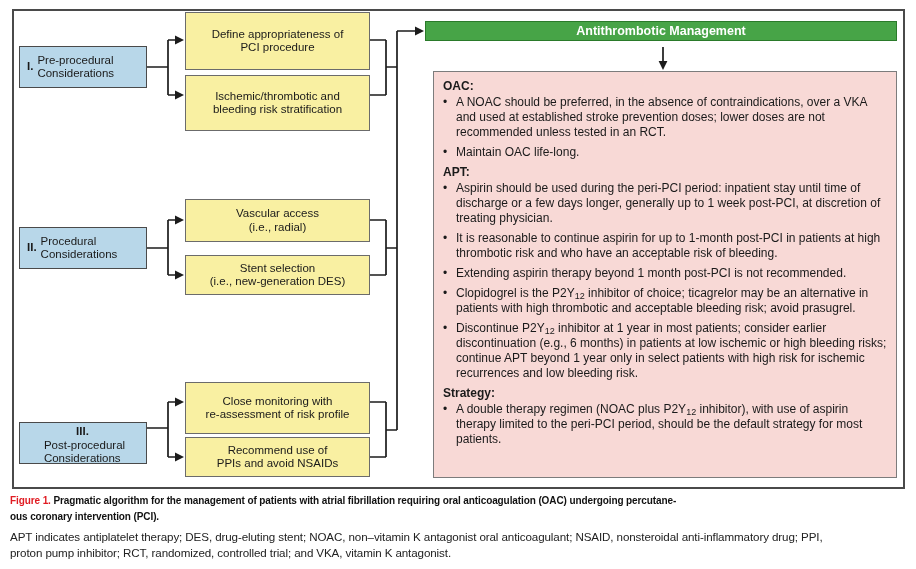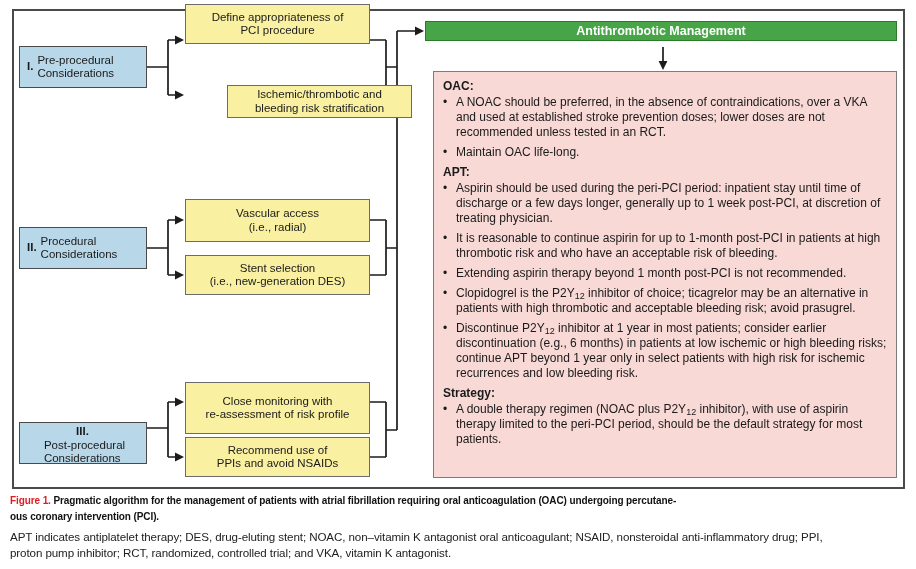--- a/index.html
+++ b/index.html
@@ -118,23 +118,23 @@
       <polygon points="424,31 415,26.6 415,35.4"></polygon>
       <polygon points="663,70 658.6,61 667.4,61"></polygon>
     </g>
   </svg>
 
   <div class="section-box" style="top:46px;">
     <span class="rn">I.</span>
     <span class="lbl">Pre-procedural
 Considerations</span>
   </div>
-  <div class="step-box" style="top:4px;height:40px;">Define appropriateness of
+  <div class="step-box" style="top:12px;height:58px;">Define appropriateness of
 PCI procedure</div>
-  <div class="step-box" style="top:85px;height:33px;margin-left:42px;">Ischemic/thrombotic and
+  <div class="step-box" style="top:75px;height:56px;">Ischemic/thrombotic and
 bleeding risk stratification</div>
 
   <div class="section-box" style="top:227px;">
     <span class="rn">II.</span>
     <span class="lbl">Procedural
 Considerations</span>
   </div>
   <div class="step-box" style="top:199px;height:43px;">Vascular access
 (i.e., radial)</div>
   <div class="step-box" style="top:255px;height:40px;">Stent selection

